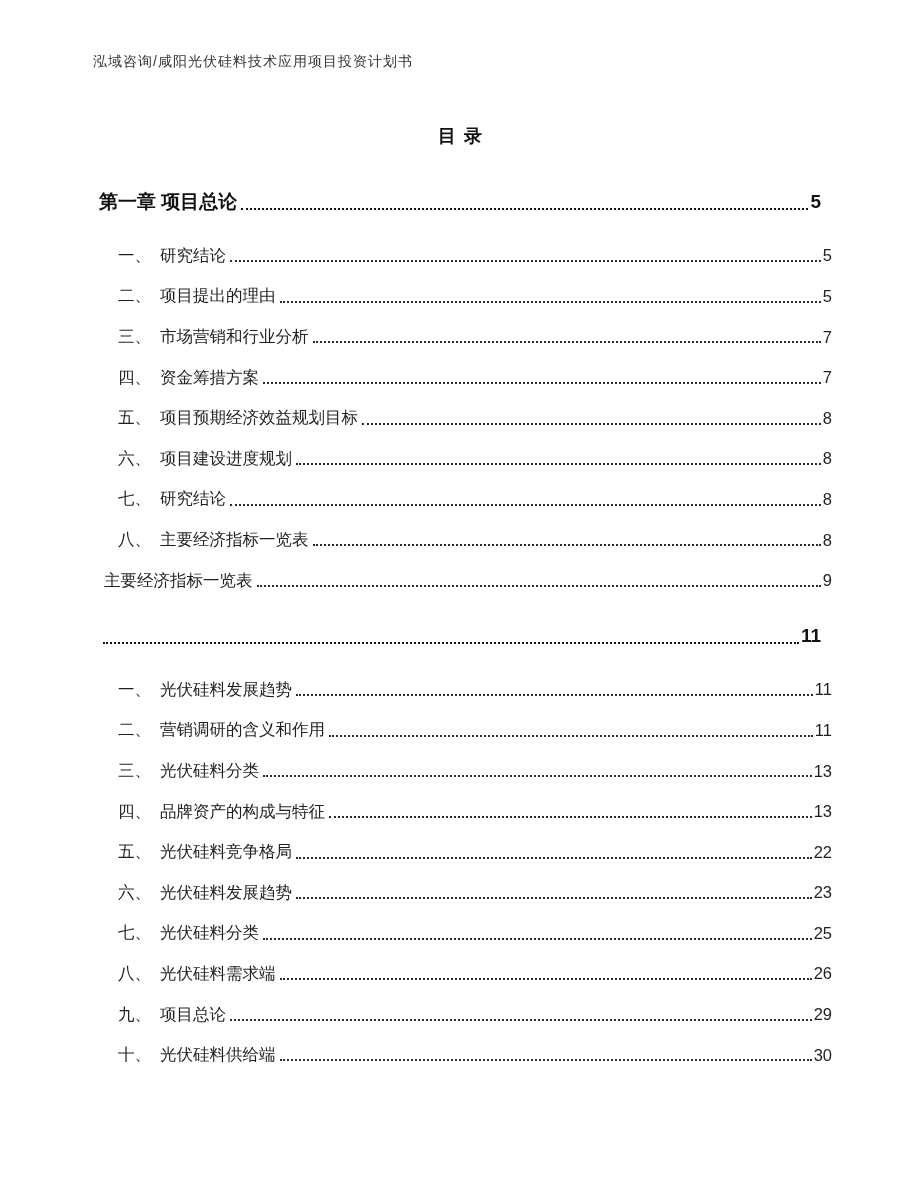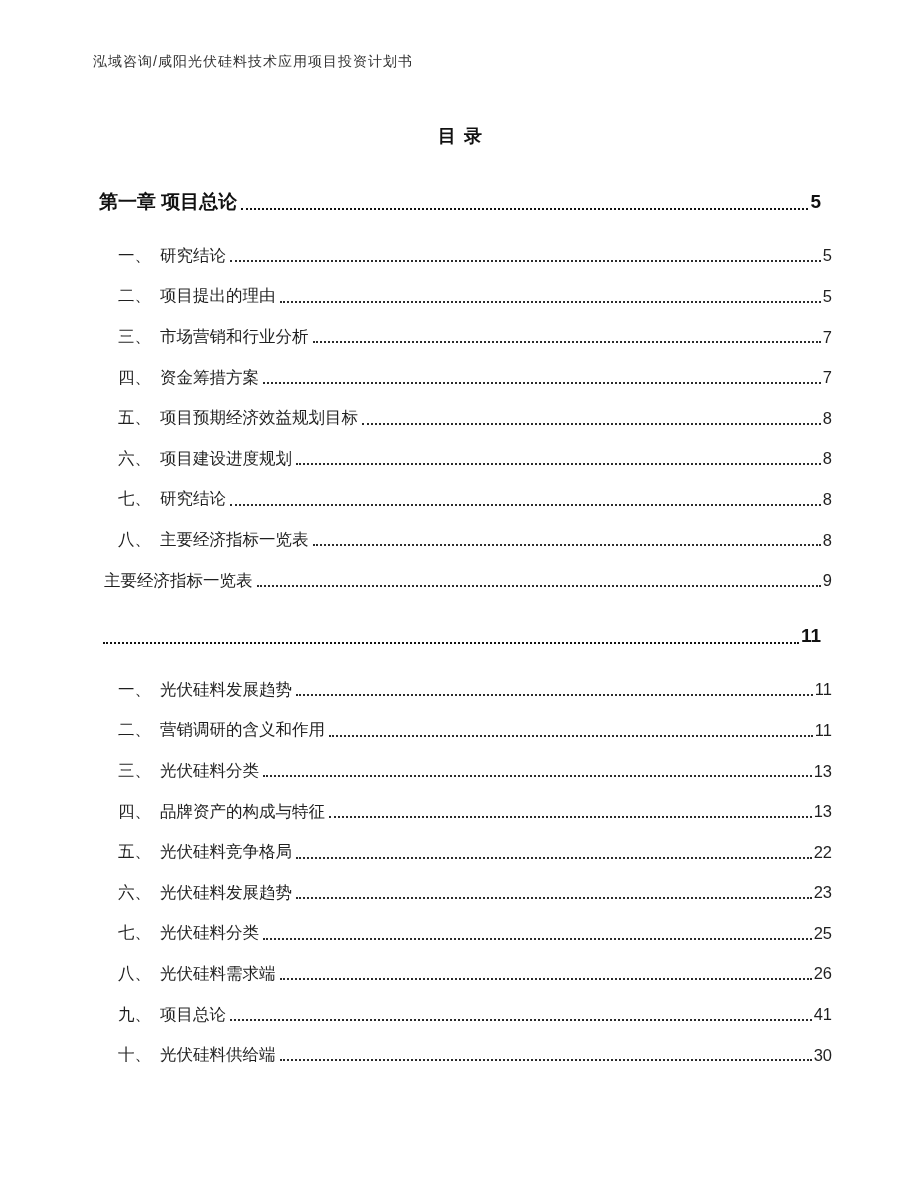--- a/index.html
+++ b/index.html
@@ -230,21 +230,21 @@
     <span class="ordinal">八、</span>
     <span class="label">光伏硅料需求端</span>
     <span class="leader"></span>
     <span class="pagenum">26</span>
   </div>
 
   <div class="row item-row">
     <span class="ordinal">九、</span>
     <span class="label">项目总论</span>
     <span class="leader"></span>
-    <span class="pagenum">41</span>
+    <span class="pagenum">29</span>
   </div>
 
   <div class="row item-row">
     <span class="ordinal">十、</span>
     <span class="label">光伏硅料供给端</span>
     <span class="leader"></span>
     <span class="pagenum">30</span>
   </div>
 </div>
   </div>

